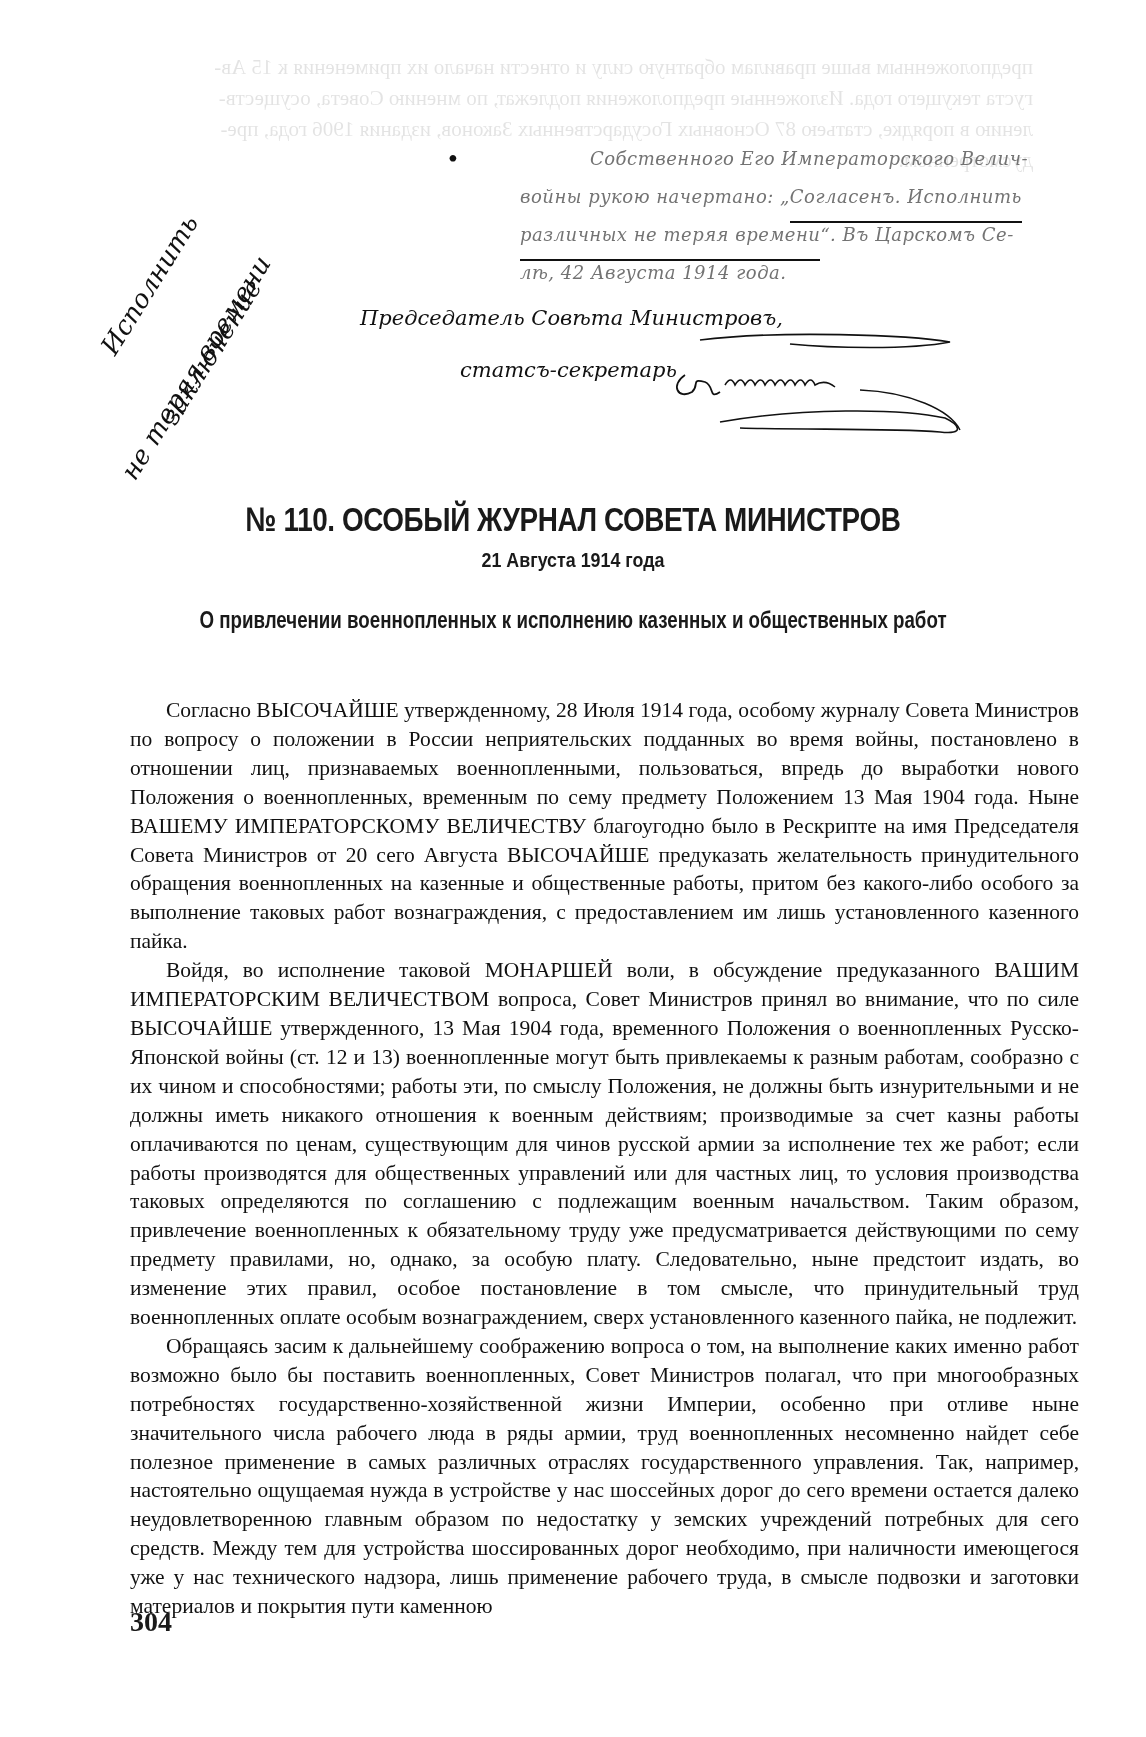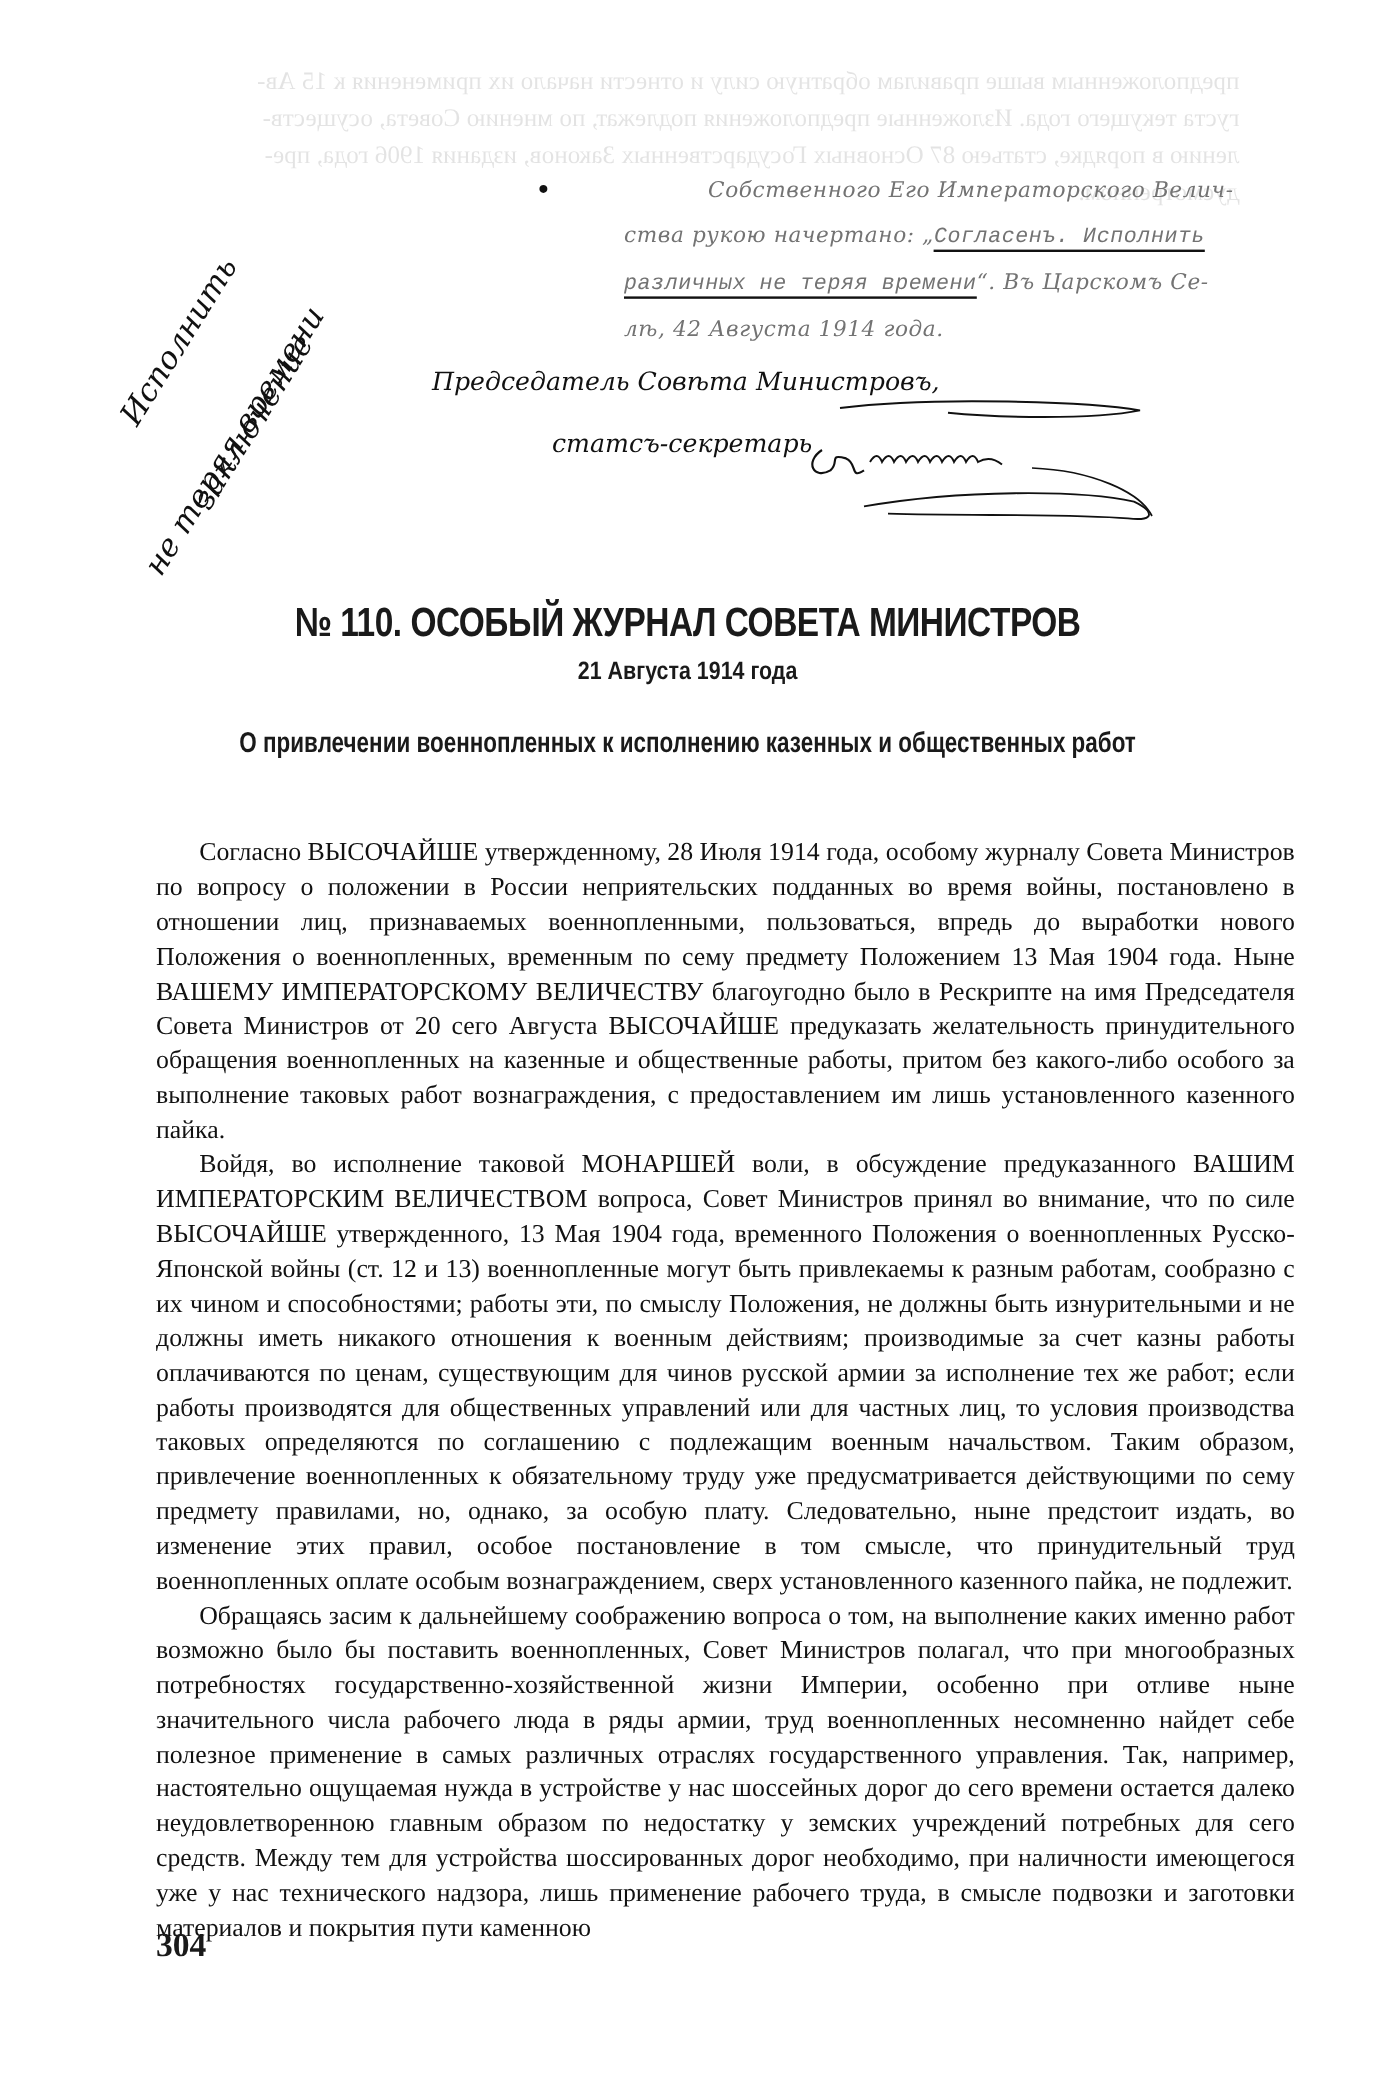--- a/index.html
+++ b/index.html
@@ -11,21 +11,21 @@
            transform: scaleX(-1); opacity: 0.13; color: #333;
            font-family: "Liberation Serif", serif; font-size: 21px; line-height: 31px;
            text-align: justify; }
   .bleed p { margin: 0; }
 
   
   .resolution { position: absolute; left: 520px; top: 140px; width: 560px;
                 font-family: "DejaVu Serif", serif; font-style: italic;
                 font-size: 18px; line-height: 38px; color: #737373; letter-spacing: 0.5px; }
   .resolution .line { white-space: nowrap; display: block; }
-  .resolution .underline { border-bottom: 2px solid #111; padding-bottom: 0; font-family: Liberation Mono, monospace; }
+  .resolution .underline { border-bottom: 2px solid #111; padding-bottom: 14px; }
   .res-l1 { padding-left: 70px; }
   .res-l4 { padding-left: 0; }
   .res-dot { position: absolute; left: 448px; top: 143px; font-size: 28px; color: #111; }
 
   .signature-block { position: absolute; left: 360px; top: 300px; width: 720px;
                      font-family: "DejaVu Serif", serif; font-style: italic;
                      font-size: 21px; line-height: 36px; color: #111; }
   .sig-title1 { position: absolute; left: 0; top: 0; white-space: nowrap; }
   .sig-title2 { position: absolute; left: 100px; top: 40px; white-space: nowrap; margin-top: 12px; }
   .sig-scrawl { position: absolute; left: 300px; top: 30px; width: 330px; height: 110px; }
@@ -69,21 +69,21 @@
   <span style="left:90px; top:260px; transform: rotate(-58deg);">Исполнить</span>
   <span style="left:150px; top:330px; transform: rotate(-58deg);">заключение</span>
   <span style="left:110px; top:385px; transform: rotate(-58deg);">не теряя времени</span>
 </div>
 
 <div class="res-dot">•</div>
 
 <div class="resolution">
   <span class="line res-l1">Собственного Его Императорского Велич-</span>
   <span class="line">
-    <span>ства рукою начертано: „</span><span class="underline">Согласенъ. Исполнить</span>
+    <span>войны рукою начертано: „</span><span class="underline">Согласенъ. Исполнить</span>
   </span>
   <span class="line">
     <span class="underline">различных не теряя времени</span><span>“. Въ Царскомъ Се-</span>
   </span>
   <span class="line res-l4">лѣ, 42 Августа 1914 года.</span>
 </div>
 
 <div class="signature-block">
   <span class="sig-title1">Председатель Совѣта Министровъ,</span>
   <span class="sig-title2">статсъ-секретарь</span>

